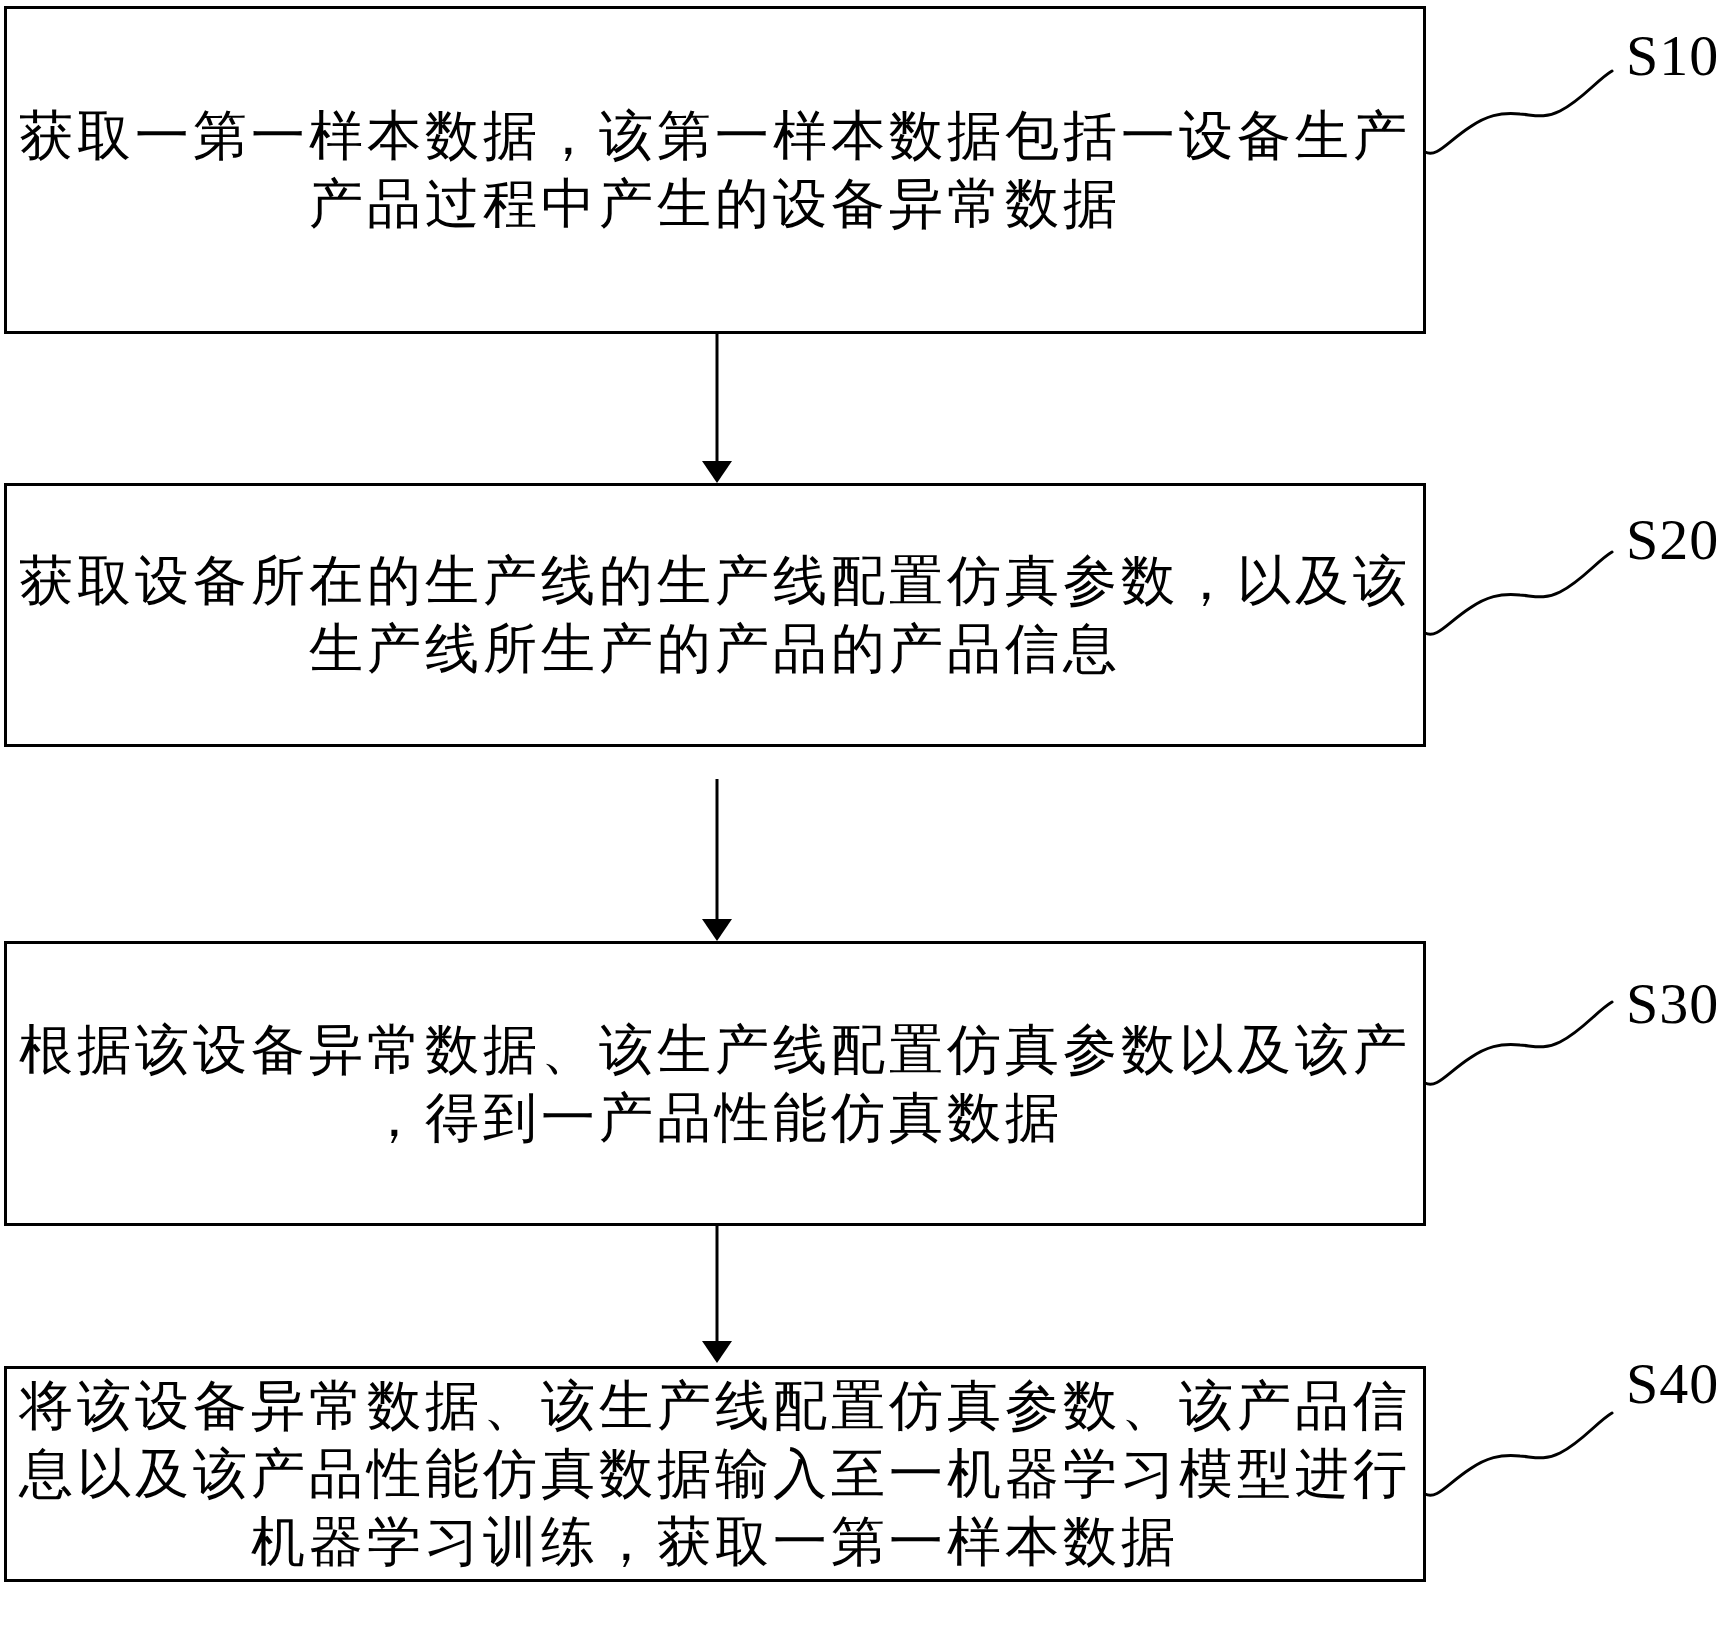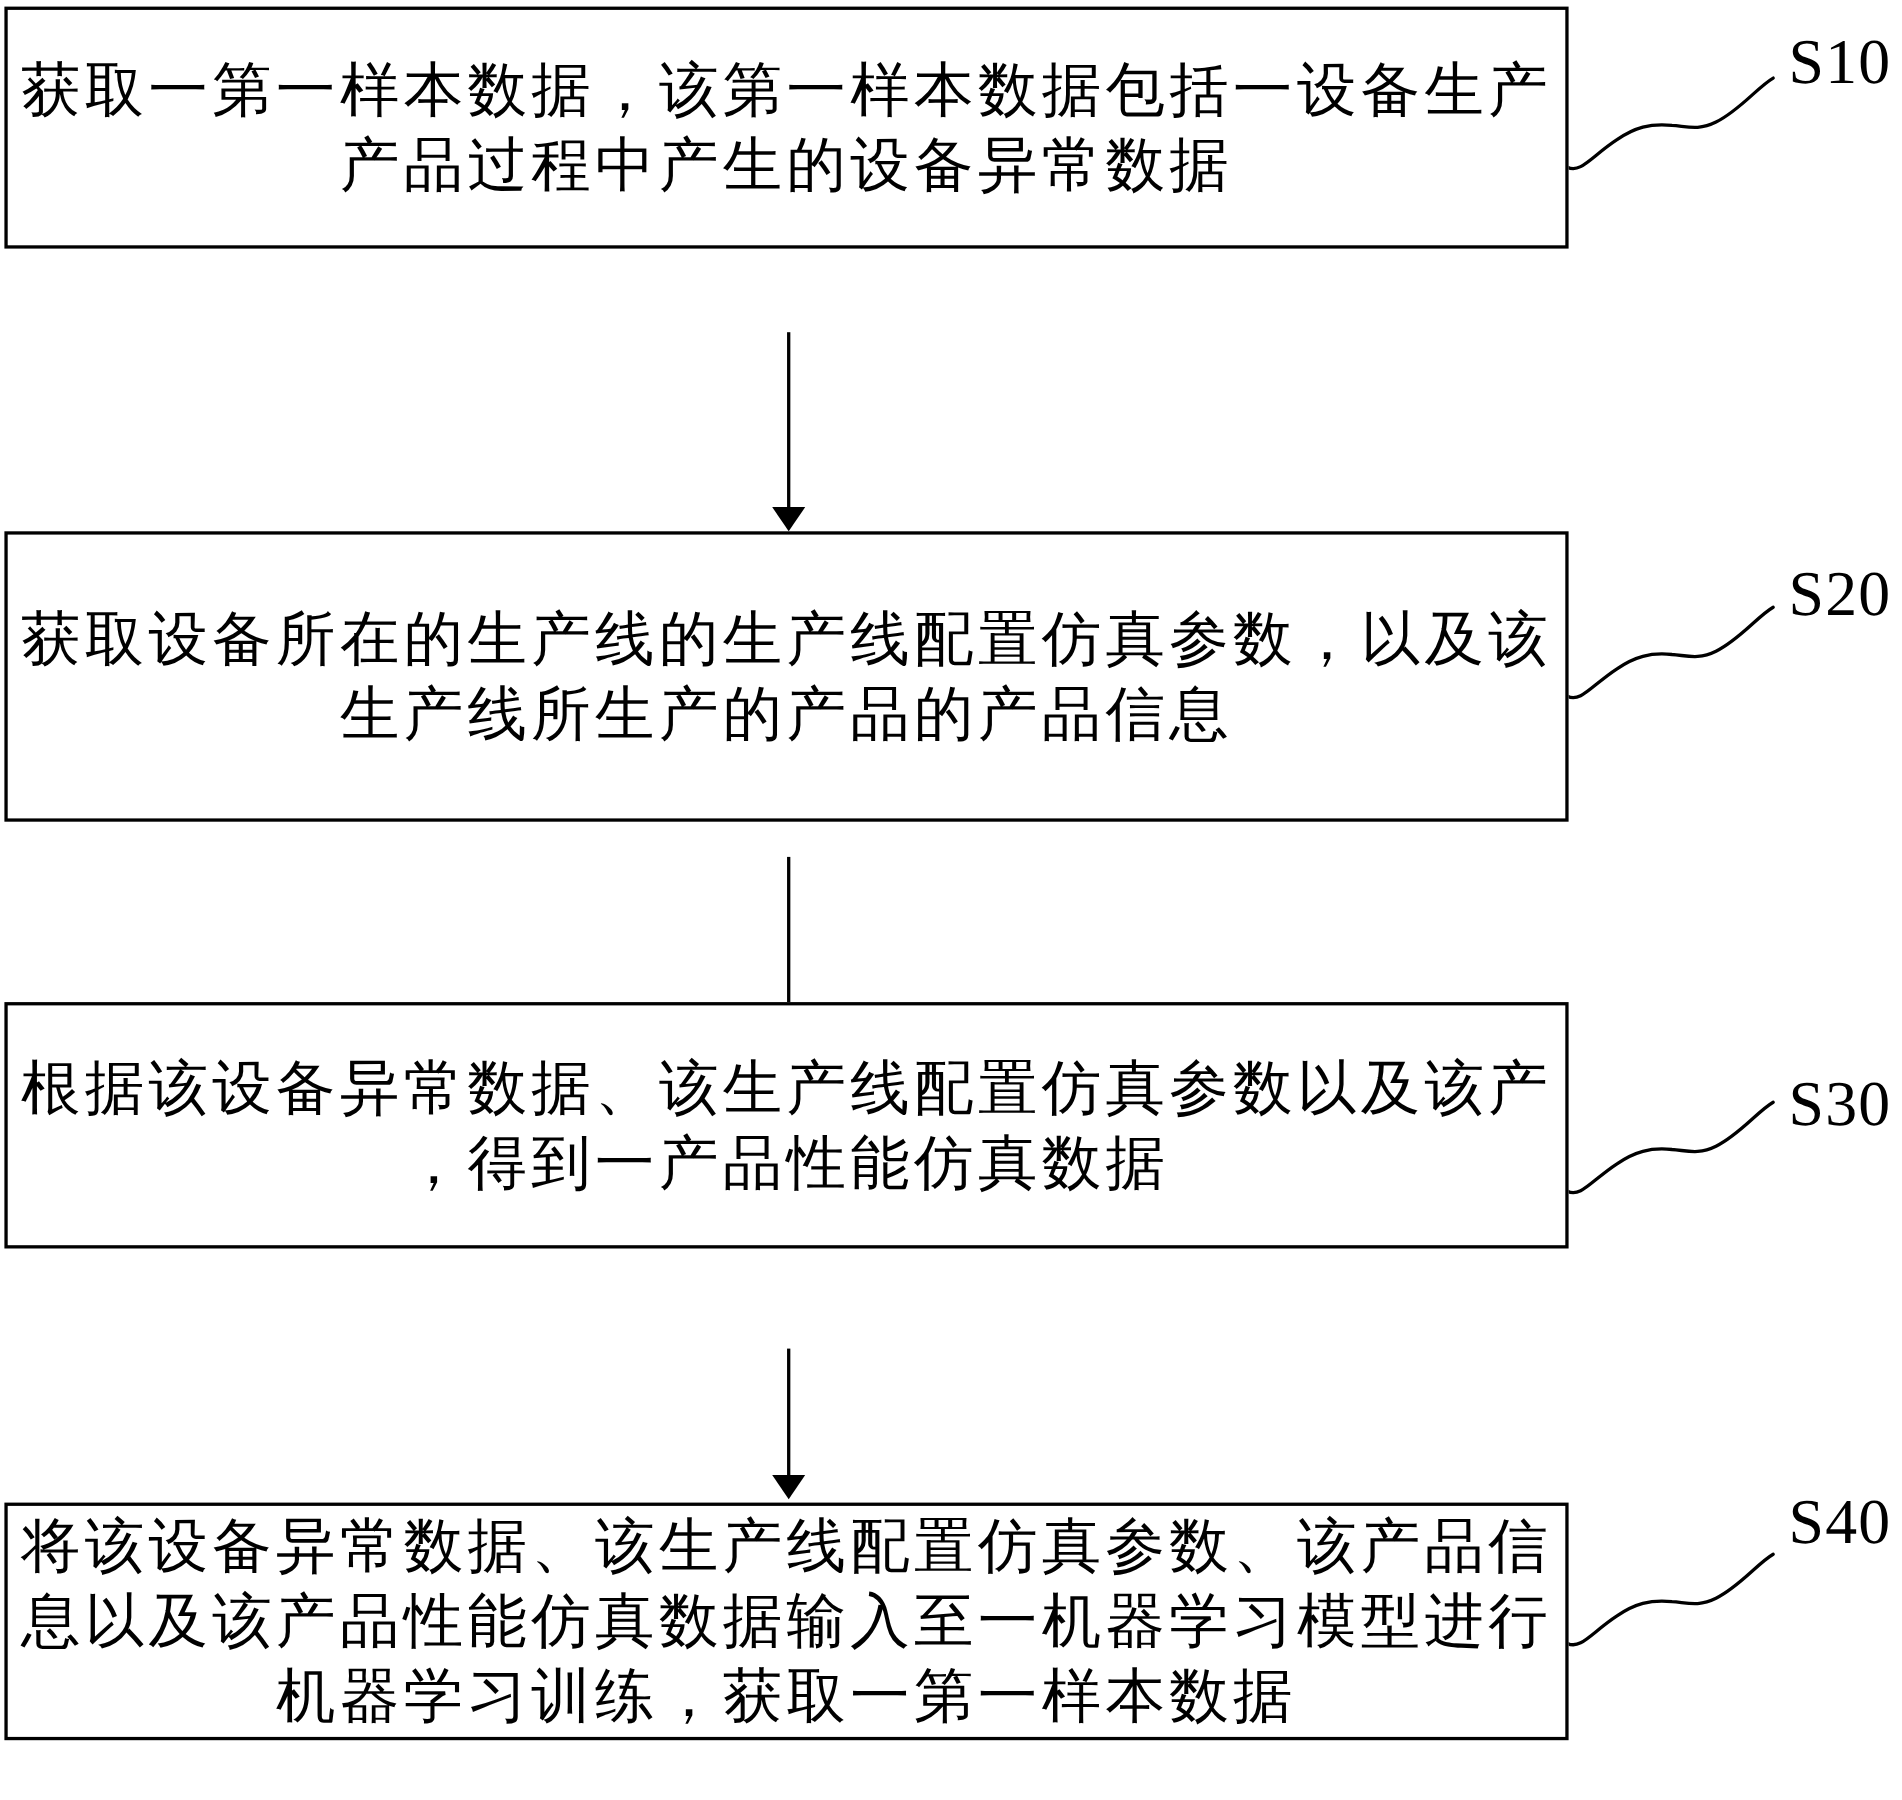--- a/index.html
+++ b/index.html
@@ -28,23 +28,23 @@
     left: 4px;
     width: 1422px;
     border: 3px solid #000000;
     box-sizing: border-box;
     background: #ffffff;
     display: flex;
     flex-direction: column;
     align-items: center;
     justify-content: center;
   }
-  .box-1 { top: 6px;    height: 220px; }
+  .box-1 { top: 6px;    height: 328px; }
   .box-2 { top: 483px;  height: 264px; }
-  .box-3 { top: 911px;  height: 224px; }
+  .box-3 { top: 941px;  height: 285px; }
   .box-4 { top: 1366px; height: 216px; }
   .box-line {
     font-size: 54px;
     line-height: 68px;
     letter-spacing: 4px;
     color: #000000;
     white-space: nowrap;
     text-align: center;
   }
   .step-label {

